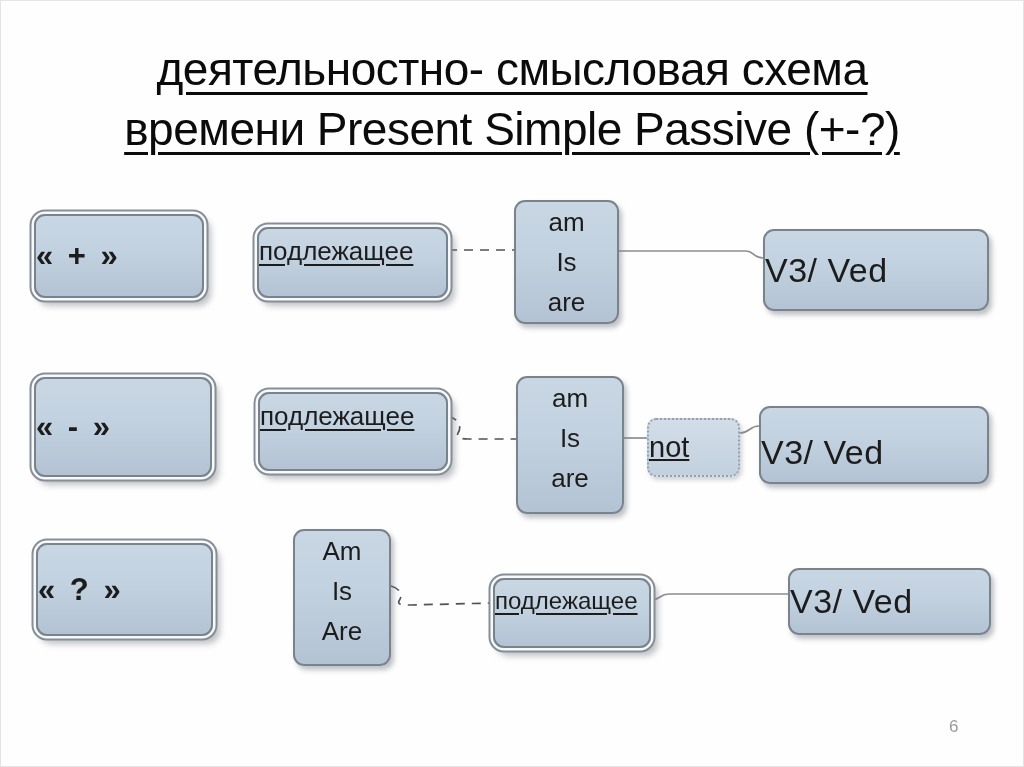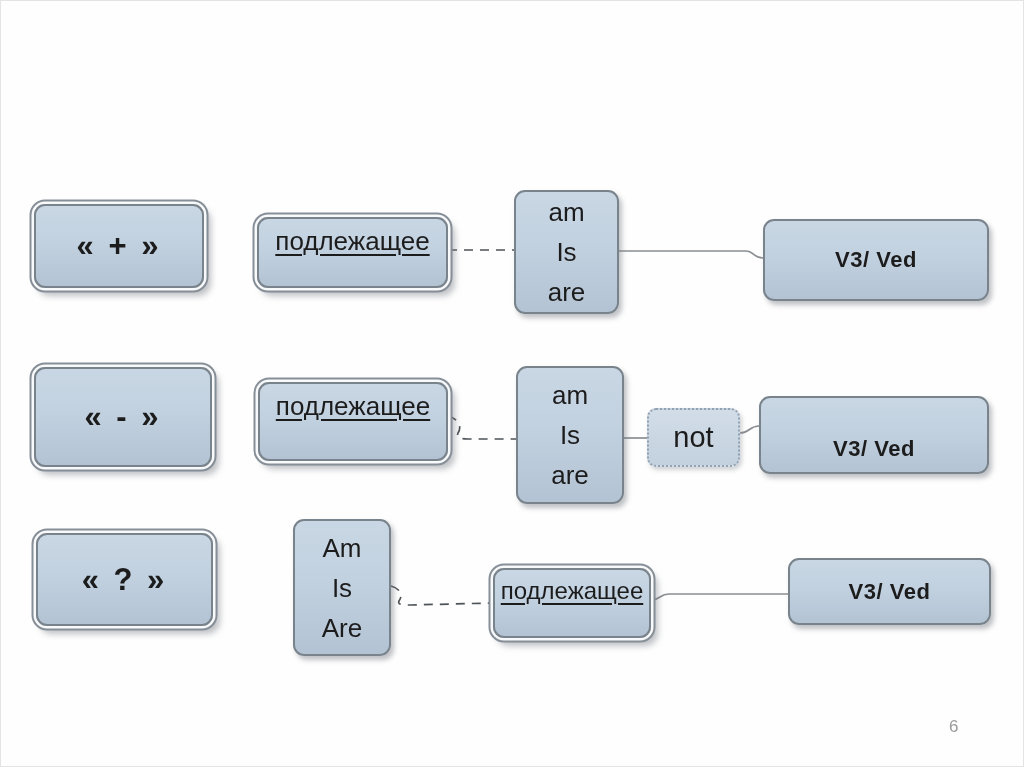--- a/index.html
+++ b/index.html
@@ -30,32 +30,34 @@
     text-underline-offset: 7px;
   }
   .box {
     position: absolute;
     box-sizing: border-box;
     border-radius: 11px;
     background: linear-gradient(to bottom, #c9d7e4 0%, #c2d1e0 45%, #b3c3d3 100%);
     border: 2px solid #79838c;
     display: flex;
     align-items: center;
-    justify-content: center;
+    justify-content: flex-start;
     color: #1c1c1c;
     box-shadow: 3px 4px 5px rgba(115,120,128,0.45);
+    margin-top: 10px;
   }
   .box.double {
     box-shadow: 0 0 0 2.5px #f8f9fa, 0 0 0 4.5px #868e97, 5px 6px 6px 2px rgba(115,120,128,0.45);
   }
   .box.dotted {
     border: 2px dotted #93a2b2;
     background: linear-gradient(to bottom, #d2dde8 0%, #c3d1de 100%);
     box-shadow: 2px 3px 4px rgba(125,130,138,0.35);
     border-radius: 9px;
+    text-decoration: underline;
   }
   .box.top-text { align-items: flex-start; padding-top: 7px; }
   .box.low-text { align-items: flex-end; padding-bottom: 10px; }
   .sign {
     font-size: 31px;
     font-weight: bold;
     letter-spacing: 3px;
     white-space: nowrap;
   }
   .subject {
@@ -65,36 +67,40 @@
     text-decoration-thickness: 2px;
     text-underline-offset: 4px;
     white-space: nowrap;
   }
   .verb {
     flex-direction: column;
     line-height: 40px;
     font-size: 26px;
     font-weight: 500;
   }
-  .result { font-size: 22px; font-weight: 700; letter-spacing: 0.5px; }
+  .result { font-size: 34px; font-weight: 400; letter-spacing: 0.5px; }
   .notword { font-size: 29px; font-weight: 500; }
   .connectors { position:absolute; left:0; top:0; width:1024px; height:767px; pointer-events:none; }
   .page-number {
     position: absolute;
     left: 948px;
     top: 716px;
     font-size: 17px;
     color: #9b9b9b;
   }
 </style>
 </head>
 <body>
 
 <div class="slide">
 
+  <div class="title">
+    <div class="tline">деятельностно- смысловая схема</div>
+    <div class="tline">времени Present Simple Passive (+-?)</div>
+  </div>
 
   <svg class="connectors" viewBox="0 0 1024 767" xmlns="http://www.w3.org/2000/svg">
 
     <path d="M447,249 L513,249" fill="none" stroke="#4f5357" stroke-width="1.7" stroke-dasharray="9 7"></path>
     <path d="M618,250 L745,250 C753,250 752,257 762,257" fill="none" stroke="#8a8e92" stroke-width="1.7"></path>
 
     <path d="M447,415 C458,418 461,426 457,432 C455,437 460,438 467,438 L515,438" fill="none" stroke="#4f5357" stroke-width="1.7" stroke-dasharray="9 7"></path>
     <path d="M623,437 L646,437" fill="none" stroke="#8a8e92" stroke-width="1.7"></path>
     <path d="M739,432 C749,432 748,425 758,425" fill="none" stroke="#8a8e92" stroke-width="1.7"></path>
 

